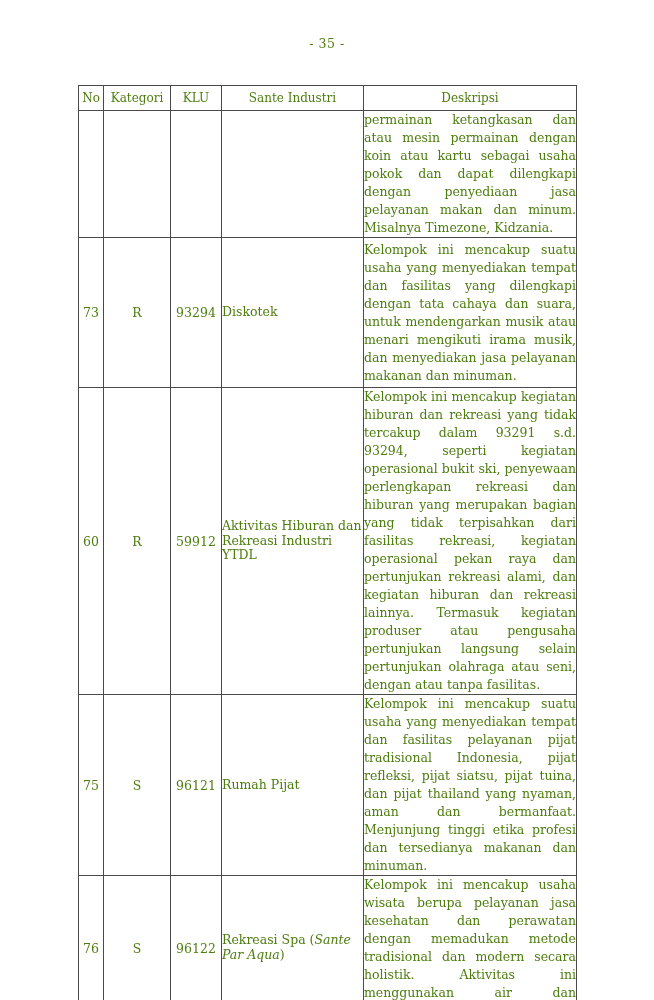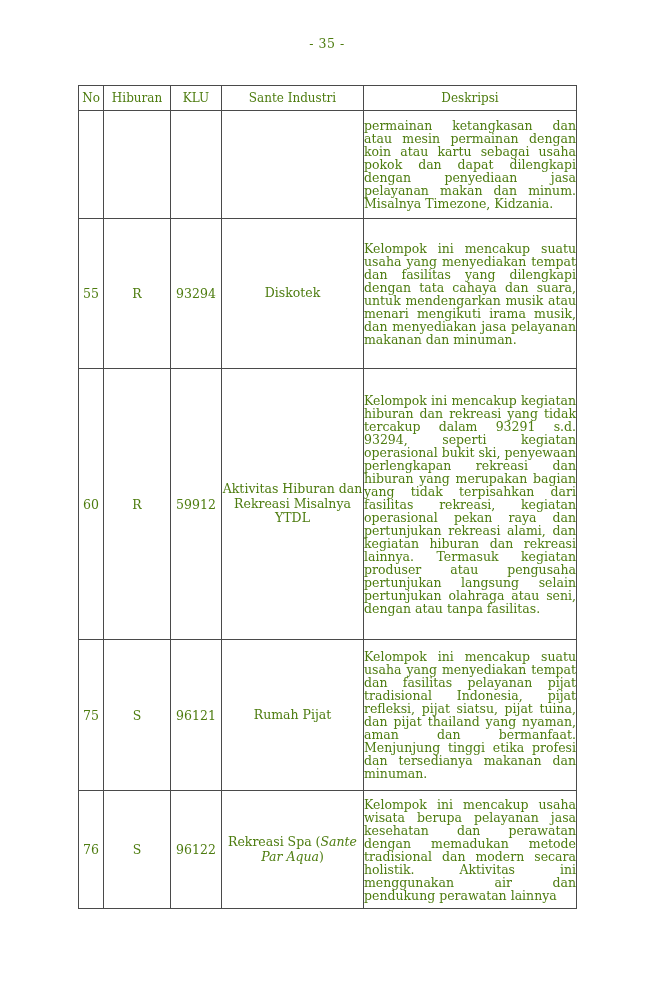--- a/index.html
+++ b/index.html
@@ -49,30 +49,30 @@
   }
   table.klu-table thead tr { height: 25px; }
   table.klu-table th {
     text-align: center;
     font-size: 12px;
   }
   td.c-no, td.c-kat, td.c-klu {
     text-align: center;
   }
   td.c-nama {
-    text-align: center;
+    text-align: left;
     padding: 1px 3px 1px 5px;
     line-height: 14.6px;
   }
   td.c-nama i { font-style: italic; }
   td.c-desk {
     text-align: justify;
     vertical-align: top;
     padding: 1px 5px 1px 5px;
-    line-height: 13px;
+    line-height: 18px;
   }
   tr.r0 { height: 108px; }
   tr.r1 { height: 150px; }
   tr.r2 { height: 271px; }
   tr.r3 { height: 151px; }
   tr.r4 { height: 118px; }
 </style>
 </head>
 <body>
 
@@ -84,49 +84,49 @@
     <colgroup>
       <col class="w-no">
         <col class="w-kat">
         <col class="w-klu">
         <col class="w-nama">
         <col class="w-desk">
     </colgroup>
     <thead>
       <tr>
         <th>No</th>
-        <th>Hiburan</th>
+        <th>Kategori</th>
         <th>KLU</th>
         <th>Sante Industri</th>
         <th>Deskripsi</th>
       </tr>
     </thead>
     <tbody>
 
       <tr class="r0">
         <td class="c-no"></td>
         <td class="c-kat"></td>
         <td class="c-klu"></td>
         <td class="c-nama"><span></span><i></i><span></span></td>
         <td class="c-desk">permainan ketangkasan dan atau mesin permainan dengan koin atau kartu sebagai usaha pokok dan dapat dilengkapi dengan penyediaan jasa pelayanan makan dan minum. Misalnya Timezone, Kidzania.</td>
       </tr>
 
       <tr class="r1">
-        <td class="c-no">55</td>
+        <td class="c-no">73</td>
         <td class="c-kat">R</td>
         <td class="c-klu">93294</td>
         <td class="c-nama"><span>Diskotek</span><i></i><span></span></td>
         <td class="c-desk">Kelompok ini mencakup suatu usaha yang menyediakan tempat dan fasilitas yang dilengkapi dengan tata cahaya dan suara, untuk mendengarkan musik atau menari mengikuti irama musik, dan menyediakan jasa pelayanan makanan dan minuman.</td>
       </tr>
 
       <tr class="r2">
         <td class="c-no">60</td>
         <td class="c-kat">R</td>
         <td class="c-klu">59912</td>
-        <td class="c-nama"><span>Aktivitas Hiburan dan Rekreasi Misalnya YTDL</span><i></i><span></span></td>
+        <td class="c-nama"><span>Aktivitas Hiburan dan Rekreasi Industri YTDL</span><i></i><span></span></td>
         <td class="c-desk">Kelompok ini mencakup kegiatan hiburan dan rekreasi yang tidak tercakup dalam 93291 s.d. 93294, seperti kegiatan operasional bukit ski, penyewaan perlengkapan rekreasi dan hiburan yang merupakan bagian yang tidak terpisahkan dari fasilitas rekreasi, kegiatan operasional pekan raya dan pertunjukan rekreasi alami, dan kegiatan hiburan dan rekreasi lainnya. Termasuk kegiatan produser atau pengusaha pertunjukan langsung selain pertunjukan olahraga atau seni, dengan atau tanpa fasilitas.</td>
       </tr>
 
       <tr class="r3">
         <td class="c-no">75</td>
         <td class="c-kat">S</td>
         <td class="c-klu">96121</td>
         <td class="c-nama"><span>Rumah Pijat</span><i></i><span></span></td>
         <td class="c-desk">Kelompok ini mencakup suatu usaha yang menyediakan tempat dan fasilitas pelayanan pijat tradisional Indonesia, pijat refleksi, pijat siatsu, pijat tuina, dan pijat thailand yang nyaman, aman dan bermanfaat. Menjunjung tinggi etika profesi dan tersedianya makanan dan minuman.</td>
       </tr>

